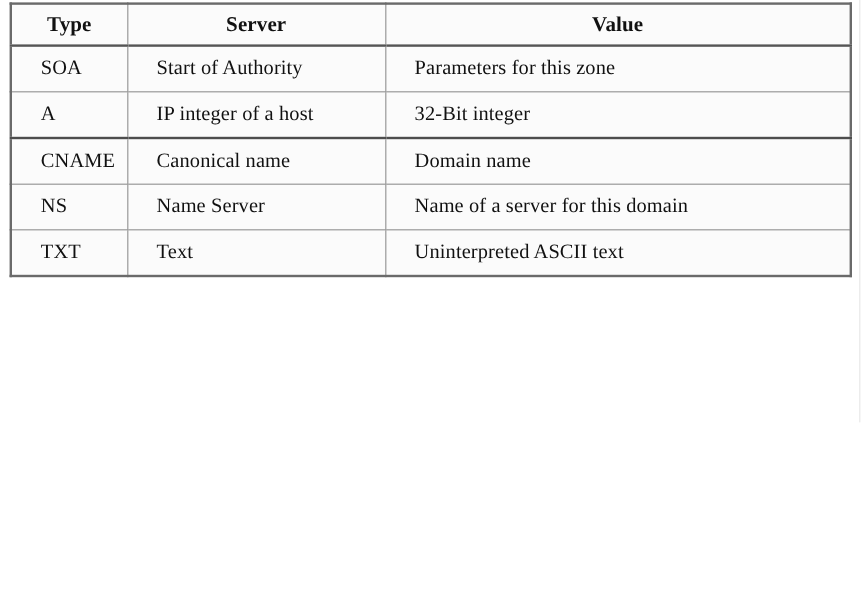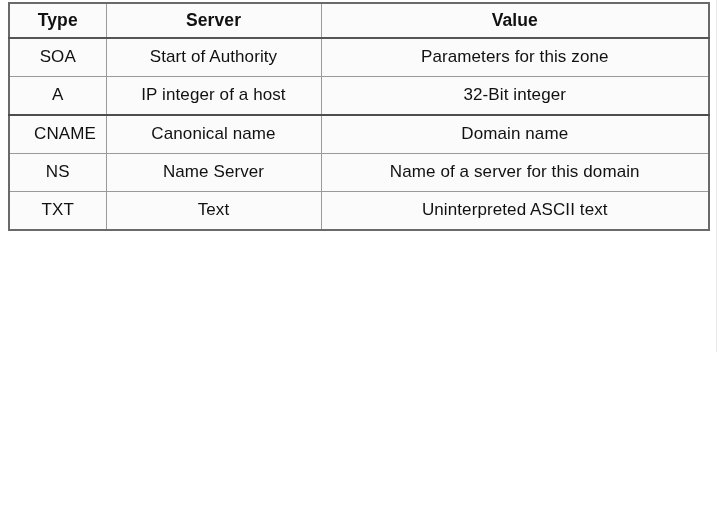--- a/index.html
+++ b/index.html
@@ -44,33 +44,34 @@
   #dns-record-table th,
   #dns-record-table td {
     border: 1px solid #9a9a9a;
     padding: 0 24px;
     height: 37px;
     vertical-align: middle;
     background: #fbfbfb;
     font-size: 17px;
     line-height: 1.1;
     letter-spacing: 0.1px;
+    font-family: Liberation Serif, serif;
   }
 
   #dns-record-table thead th {
     height: 33px;
     font-weight: bold;
     text-align: center;
     font-size: 17.5px;
     background: #fbfbfb;
     border-bottom: 2px solid #555555;
   }
 
   #dns-record-table tbody td {
-    text-align: center;
+    text-align: left;
     font-weight: normal;
   }
 
   
   #dns-record-table {
     border: 2px solid #6a6a6a;
   }
 
   
   #dns-record-table tbody tr.rule-dark > td {

